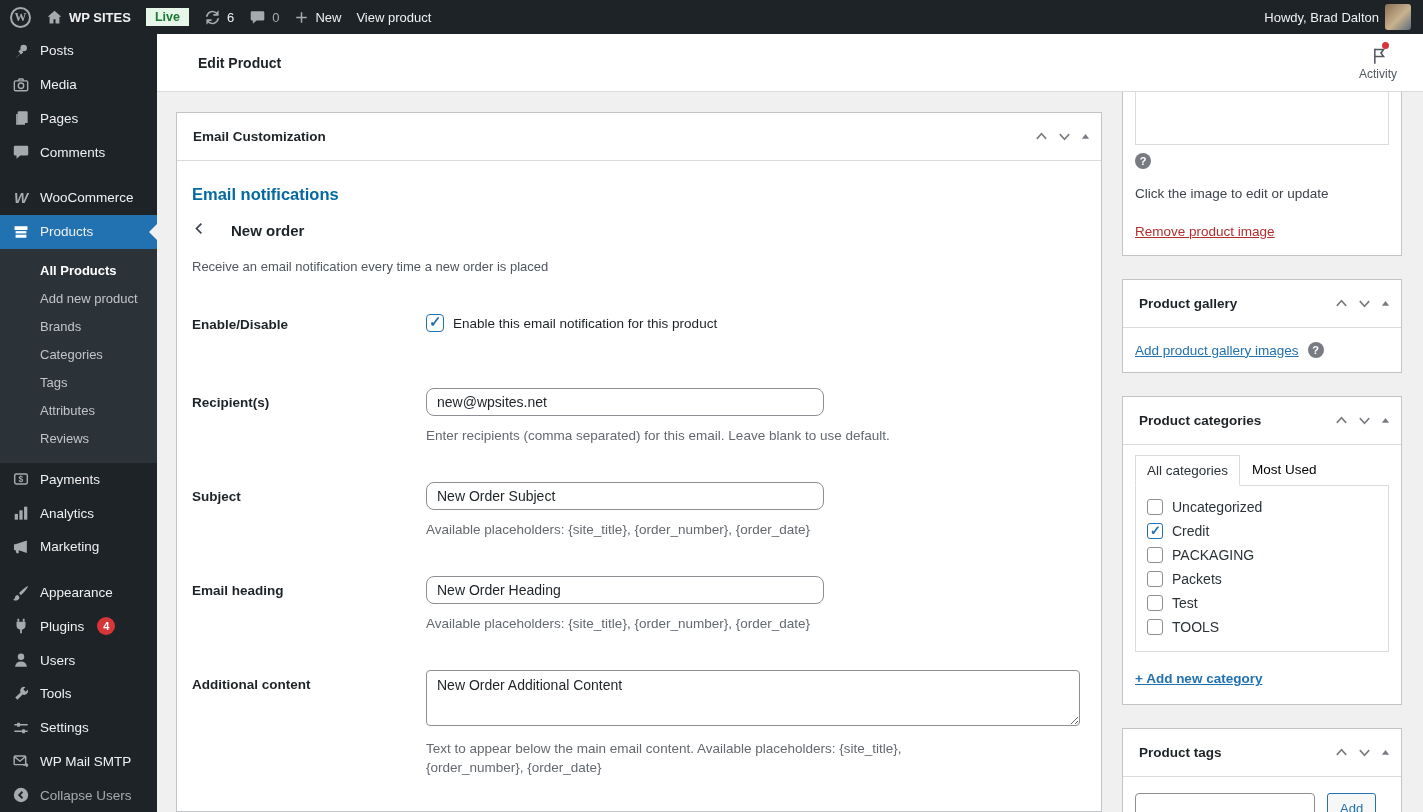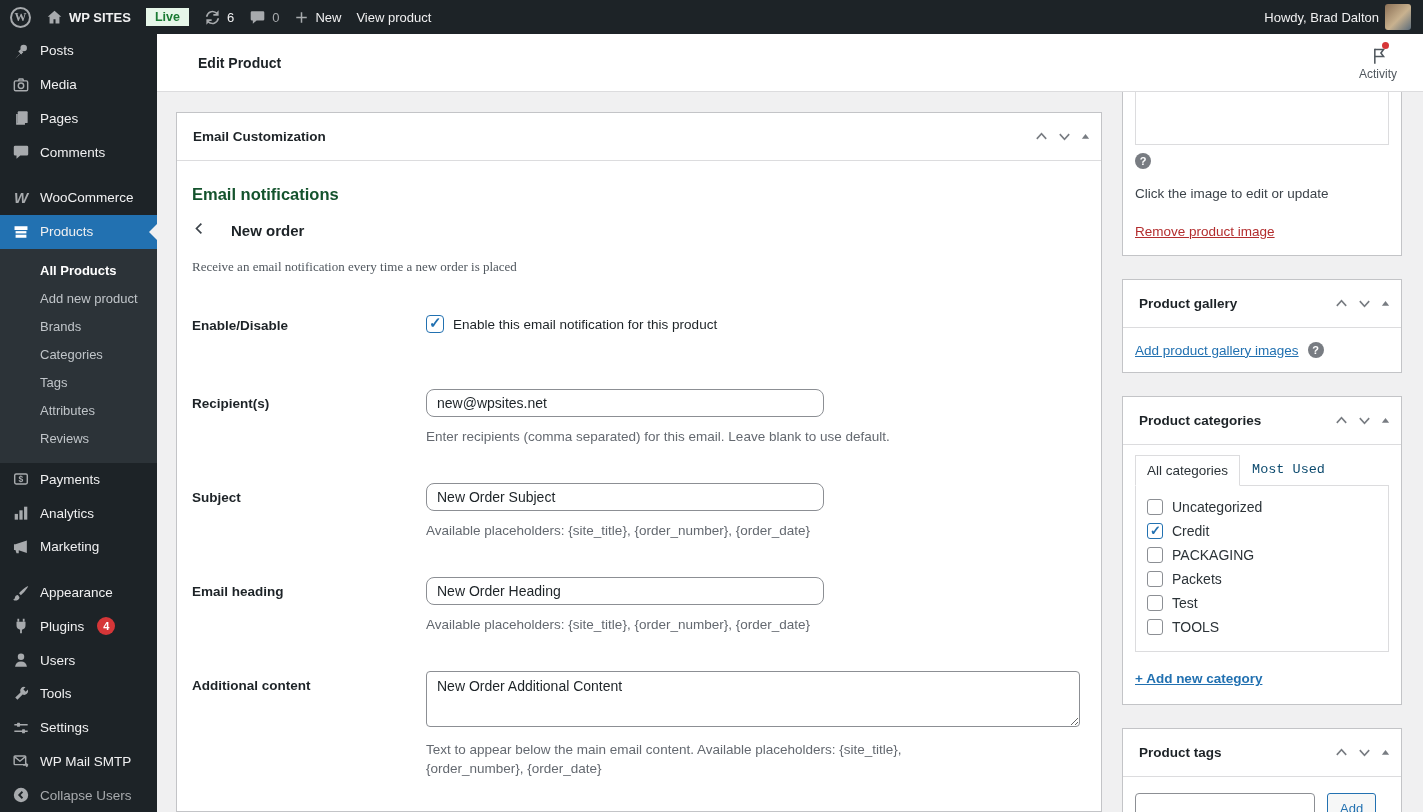--- a/index.html
+++ b/index.html
@@ -50,24 +50,24 @@
   
   .postbox { background:#fff; border:1px solid #c3c4c7; }
   .pb-header { display:flex; align-items:center; justify-content:space-between; height:48px; padding:0 10px 0 16px; border-bottom:1px solid #dcdcde; }
   .pb-title { font-size:13.5px; font-weight:bold; color:#1d2327; }
   .handles { display:flex; align-items:center; gap:8px; color:#787c82; }
   .handle { cursor:pointer; display:flex; align-items:center; }
 
   
   .email-box { min-height:700px; }
   .email-inner { padding:16px 16px 30px 15px; }
-  .section-h { font-size:16.5px; font-weight:bold; color:#14532d; margin-top:8px; }
+  .section-h { font-size:16.5px; font-weight:bold; color:#0369a1; margin-top:8px; }
   .backrow { display:flex; align-items:center; gap:24px; margin-top:17px; }
   .backrow .bh { font-size:15px; font-weight:bold; color:#1d2327; }
-  .desc { margin-top:20px; color:#50575e; font-size:13px;font-family:Liberation Serif, serif; }
+  .desc { margin-top:20px; color:#50575e; font-size:13px; }
   .form { margin-top:36px; }
   .frow { display:flex; }
   .frow .flabel { width:234px; flex:none; font-size:13.5px; font-weight:bold; color:#1d2327; padding-top:7px; }
   .checkline { display:flex; align-items:center; gap:9px; padding-top:4px; }
   .cb { width:18px; height:18px; border:1px solid #2271b1; border-radius:4px; background:#fff; position:relative; flex:none; cursor:pointer; }
   .cb.checked::after { content:"\2713"; position:absolute; left:2px; top:-2px; font-size:15px; font-weight:bold; color:#2271b1; }
   .cb-label { font-size:13.5px; color:#1d2327; }
   input.txt { width:398px; height:28px; border:1px solid #8c8f94; border-radius:8px; padding:0 10px; font-size:14px; color:#1d2327; font-family:inherit; background:#fff; }
   textarea.txt { width:654px; height:56px; border:1px solid #8c8f94; border-radius:4px; padding:6px 10px; font-size:14px; color:#1d2327; font-family:inherit; background:#fff; resize:both; }
   .fhelp { margin-top:10px; color:#646970; font-size:13.5px; line-height:19px; }
@@ -81,21 +81,21 @@
   .imgframe { height:53px; border:1px solid #dcdcde; border-top:none; background:#fff; }
   .qrow { margin-top:8px; }
   .qicon { width:16px; height:16px; border-radius:50%; background:#787c82; color:#fff; font-size:11px; font-weight:bold; display:inline-flex; align-items:center; justify-content:center; cursor:pointer; }
   .img-hint { margin-top:17px; font-size:13.5px; color:#3c434a; }
   .remove-link { display:inline-block; margin-top:23px; font-size:13.5px; color:#b32d2e; text-decoration:underline; cursor:pointer; }
   .gallery-body { padding:14px 12px; display:flex; align-items:center; gap:9px; }
   .bluelink { color:#2271b1; text-decoration:underline; font-size:13.5px; cursor:pointer; }
   .cats-body { padding:10px 12px 18px; }
   .tabs { display:flex; position:relative; z-index:1; }
   .tab-active { background:#fff; border:1px solid #dcdcde; border-bottom-color:#fff; margin-bottom:-1px; padding:7px 11px; font-size:13.5px; color:#2c3338; cursor:pointer; }
-  .tab-link { padding:7px 12px; font-size:13.5px; color:#0c4a6e; cursor:pointer;font-family:Liberation Mono, monospace; }
+  .tab-link { padding:7px 12px; font-size:13.5px; color:#000000; cursor:pointer; }
   .catpanel { border:1px solid #dcdcde; padding:13px 11px 10px; height:167px; overflow:hidden; }
   .catitem { display:flex; align-items:center; gap:9px; margin-bottom:8px; cursor:pointer; }
   .cb.small { width:16px; height:16px; border-radius:3px; border-color:#8c8f94; }
   .cb.small.checked { border-color:#2271b1; }
   .cb.small.checked::after { font-size:13px; top:-1px; left:2px; }
   .cat-label { font-size:14px; color:#2c3338; }
   .addnew { display:inline-block; margin-top:19px; font-size:13.5px; font-weight:bold; color:#2271b1; text-decoration:underline; cursor:pointer; }
   .tags-body { padding:16px 12px 14px; }
   .tagrow { display:flex; align-items:center; gap:12px; }
   .taginput { width:180px; height:30px; border:1px solid #8c8f94; border-radius:4px; padding:0 8px; font-family:inherit; font-size:13px; background:#fff; }

